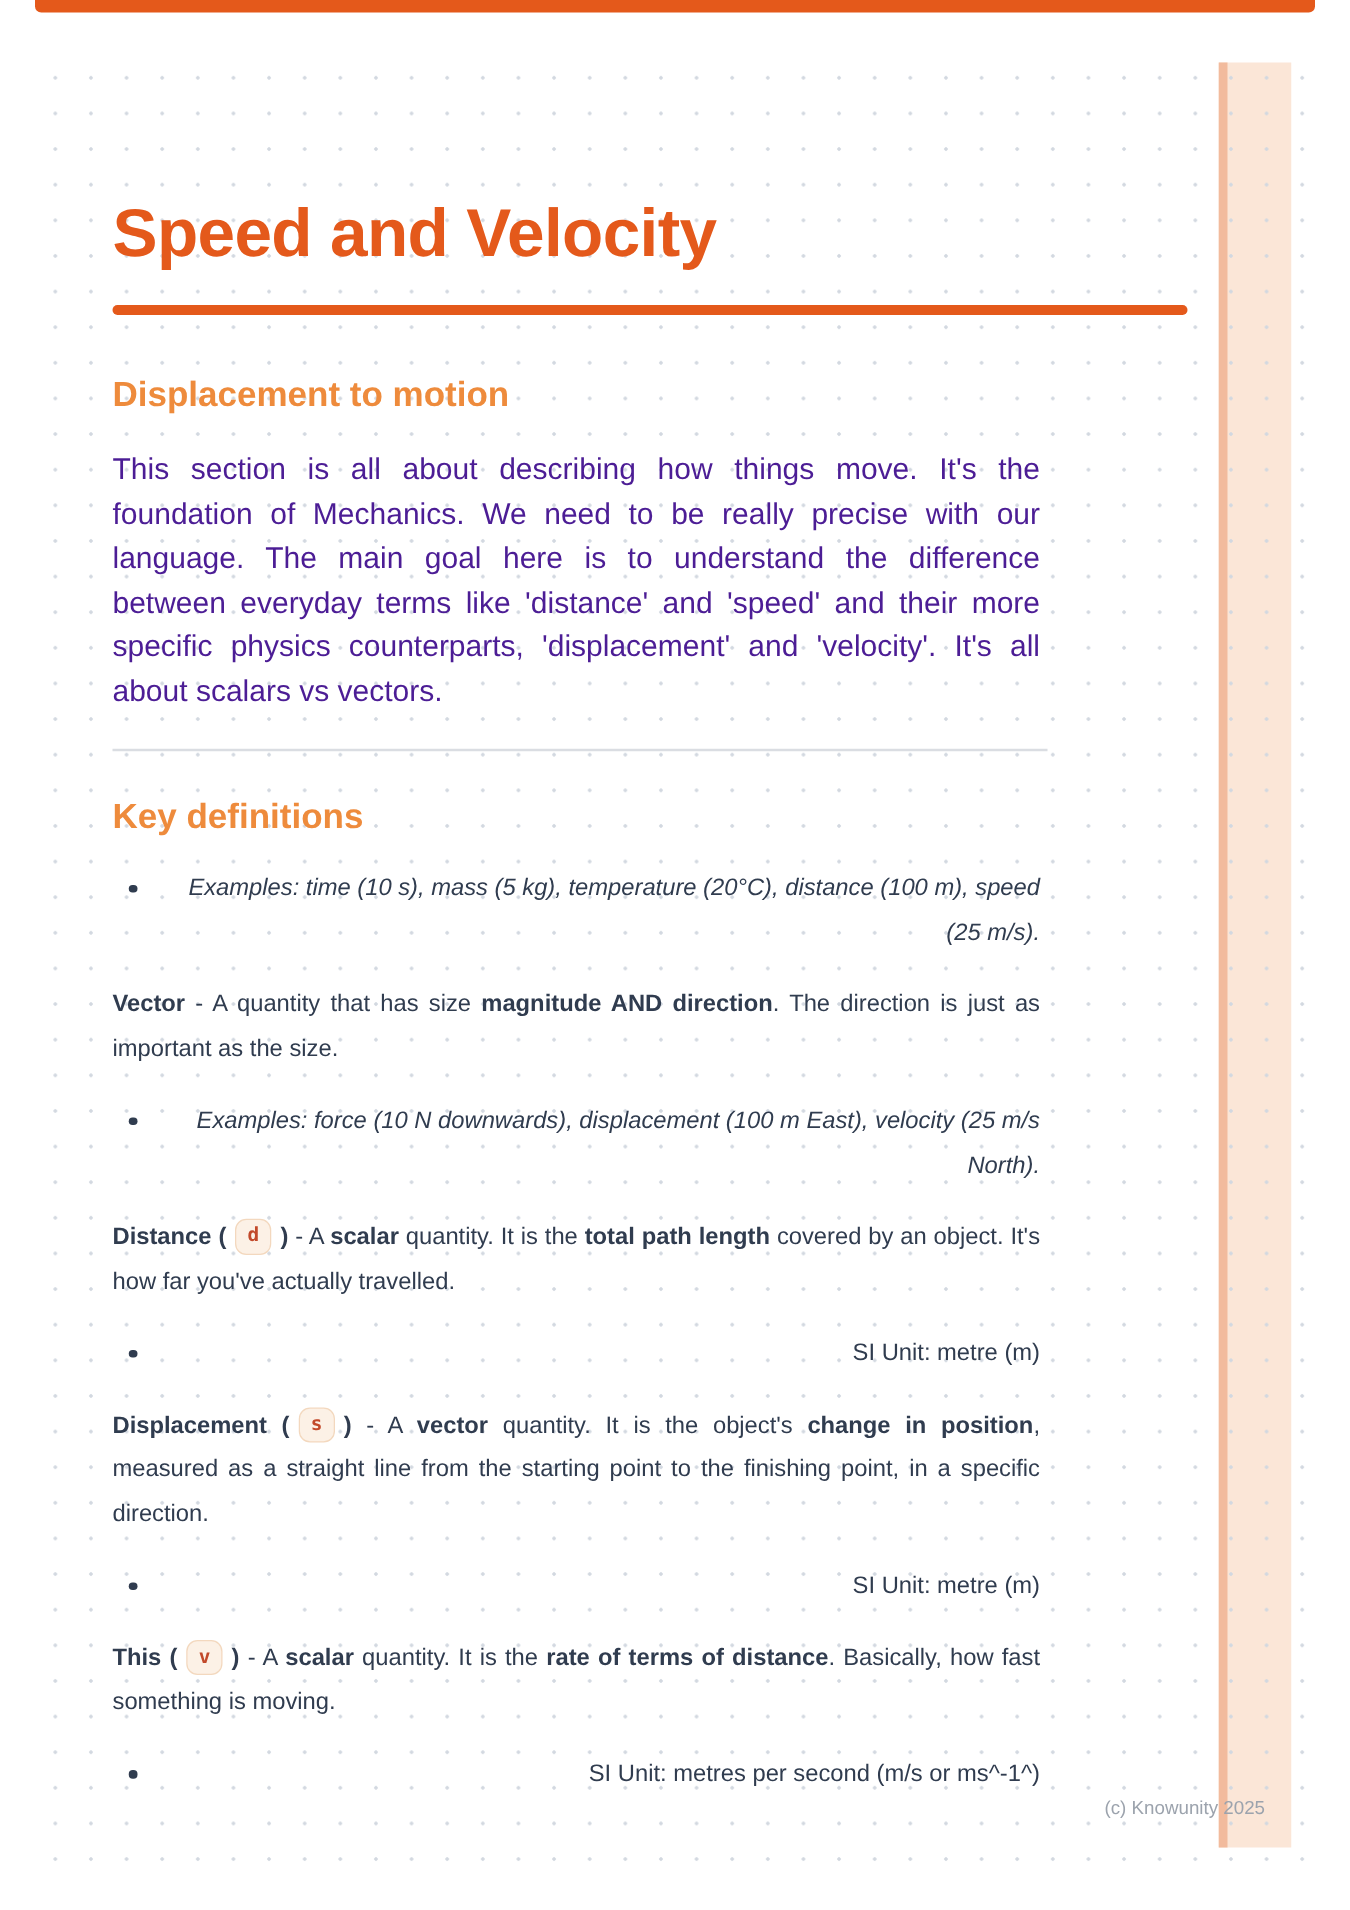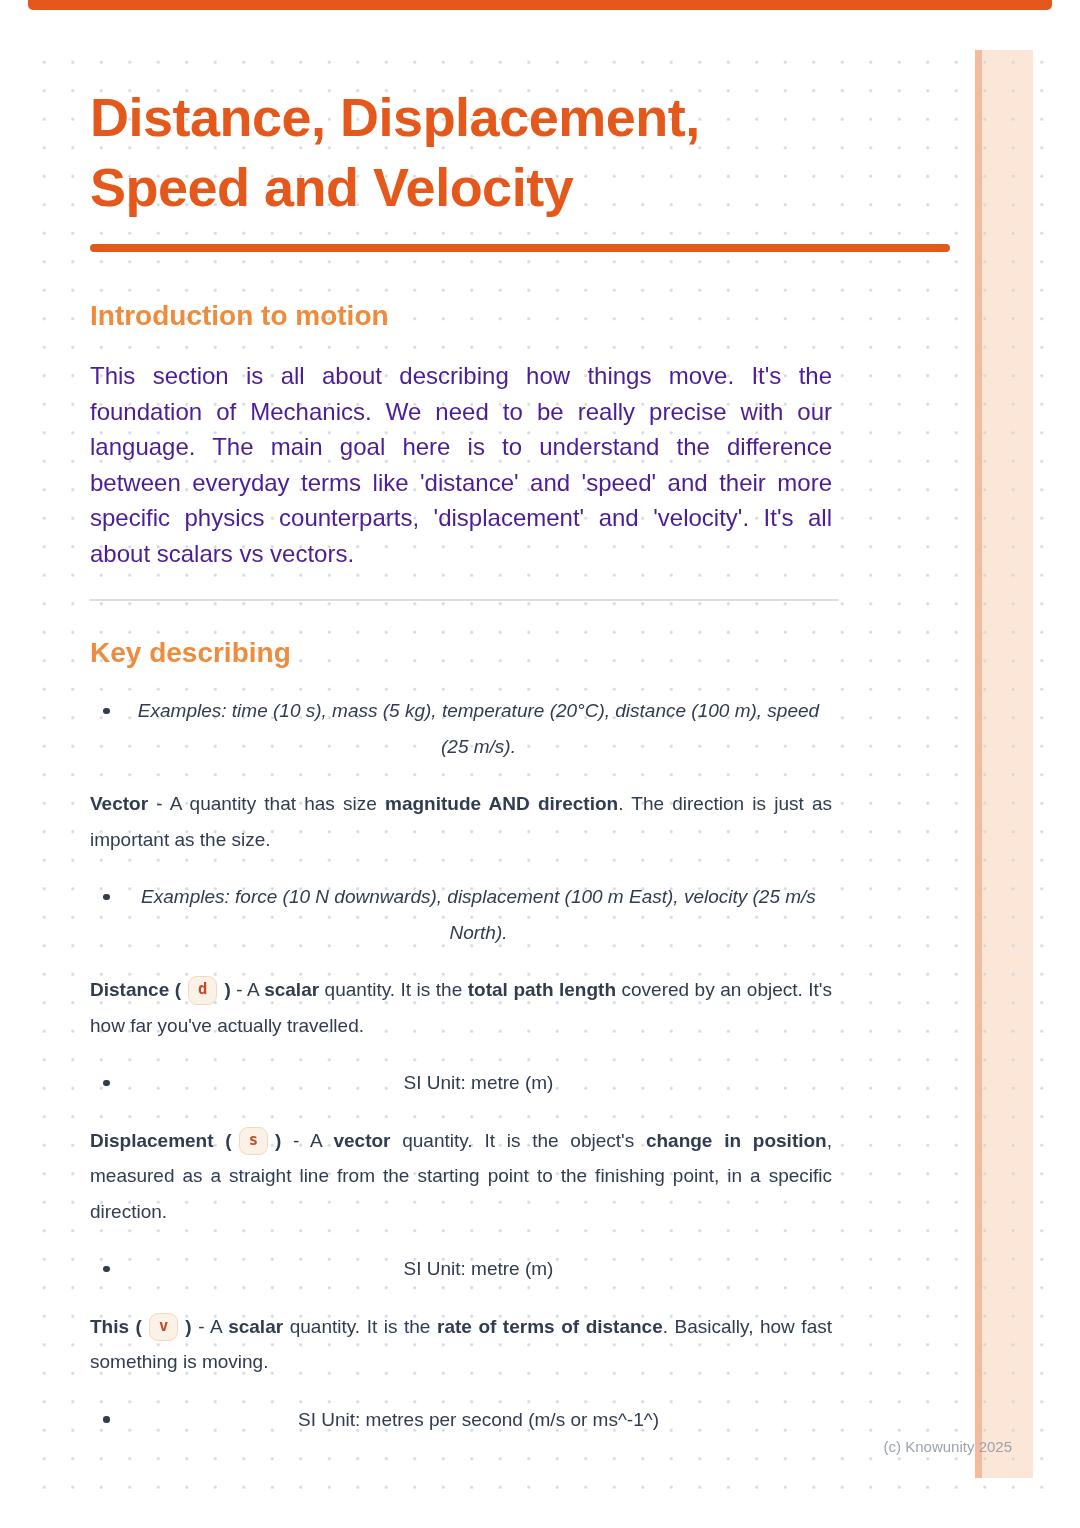--- a/index.html
+++ b/index.html
@@ -65,21 +65,21 @@
     color:#C2492A;background:#FCF1E6;
     border:1.5px solid #F3D8BE;border-radius:9px;
     padding:5px 9px 6px;margin:0 7px;
     position:relative;top:-2px;
   }
   ul.bullets{
     list-style:none;margin:22px 0;padding:0;
   }
   ul.bullets li{
     position:relative;padding-left:35px;
-    font-size:19px;line-height:35.5px;text-align:center;
+    font-size:19px;line-height:35.5px;text-align:right;
   }
   ul.bullets li::before{
     content:"";position:absolute;left:13px;top:14.5px;
     width:6.5px;height:6.5px;border-radius:50%;background:#303C4F;
   }
   .watermark{
     position:absolute;right:68px;top:1438px;
     font-size:15px;color:#9CA3AD;z-index:5;
   }
 </style>
@@ -87,31 +87,31 @@
 <body>
 
 <div class="page">
 
   <div class="top-bar"></div>
   <div class="side-strip"></div>
   <div class="dotgrid"></div>
 
   <div class="content">
 
-    <h1 class="title"><span>Distance, Displacement,</span><br><span>Speed and Velocity</span></h1>
+    <h1 class="title"><br><span>Speed and Velocity</span></h1>
 
     <div class="rule"></div>
 
-    <h2 class="sec intro-h">Introduction to motion</h2>
+    <h2 class="sec intro-h">Displacement to motion</h2>
 
     <p class="body-p">This section is all about describing how things move. It's the foundation of Mechanics. We need to be really precise with our language. The main goal here is to understand the difference between everyday terms like 'distance' and 'speed' and their more specific physics counterparts, 'displacement' and 'velocity'. It's all about scalars vs vectors.</p>
 
     <hr class="divider">
 
-    <h2 class="sec keydefs-h">Key describing</h2>
+    <h2 class="sec keydefs-h">Key definitions</h2>
 
     <ul class="bullets">
       <li><span class="sg-i">Examples: time (10 s), mass (5 kg), temperature (20°C), distance (100 m), speed (25 m/s).</span></li>
     </ul>
 
     <p class="def"><span class="sg-b">Vector</span><span class="sg-n"> - A quantity that has size </span><span class="sg-b">magnitude AND direction</span><span class="sg-n">. The direction is just as important as the size.</span></p>
     <ul class="bullets">
       <li><span class="sg-i">Examples: force (10 N downwards), displacement (100 m East), velocity (25 m/s North).</span></li>
     </ul>
 

